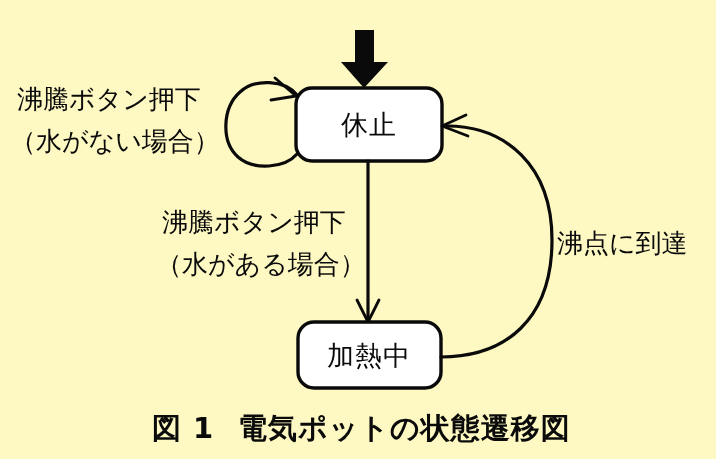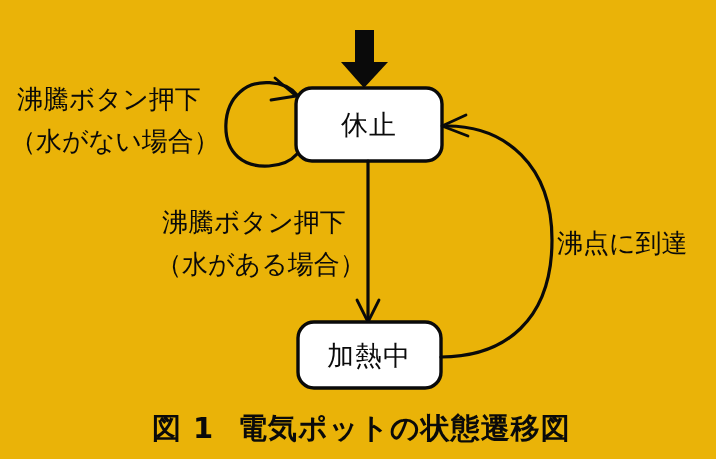--- a/index.html
+++ b/index.html
@@ -7,21 +7,21 @@
     padding: 0;
     background: #ffffff;
   }
   body {
     font-family: "DejaVu Sans", "Liberation Sans", sans-serif;
   }
   #figure-root {
     position: relative;
     width: 716px;
     height: 459px;
-    background: #eab308;
+    background: #fef9c3;
     overflow: hidden;
   }
   #diagram-svg {
     position: absolute;
     left: 0;
     top: 0;
     width: 716px;
     height: 459px;
   }
   .state-label {

